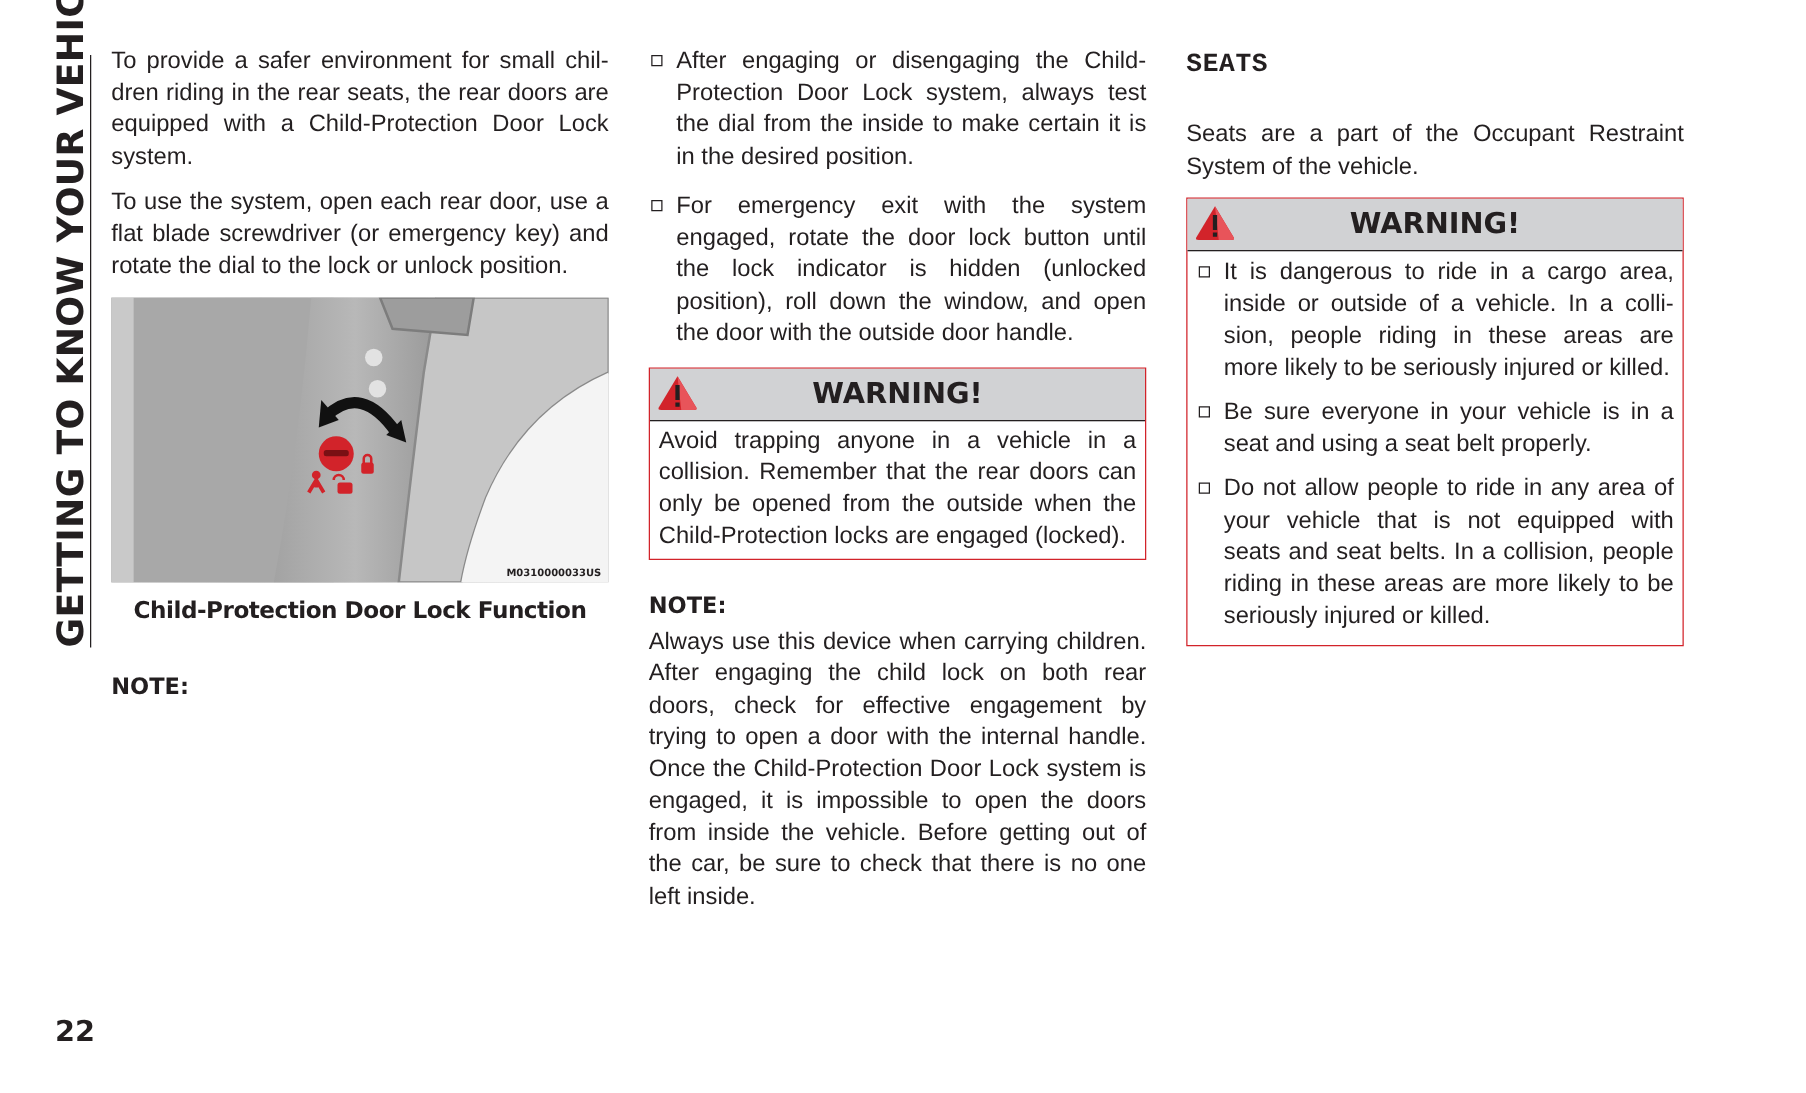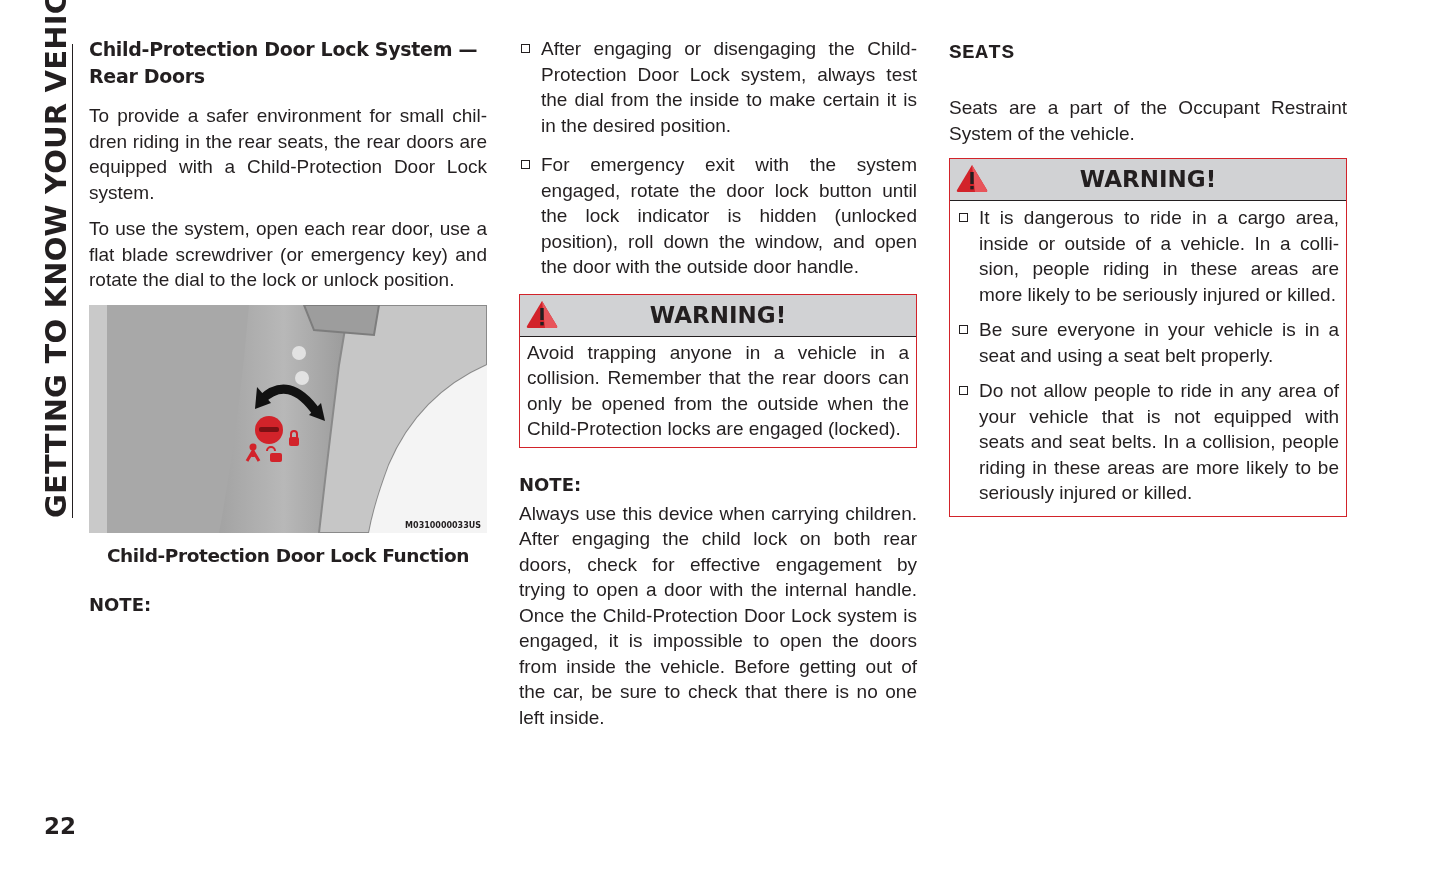--- a/index.html
+++ b/index.html
@@ -42,21 +42,21 @@
   .figure {
     width: 398px; height: 228px; margin-top: 12px; position: relative;
     background: linear-gradient(90deg, #bfbfbf 0%, #9c9c9c 30%, #a9a9a9 45%, #c4c4c4 60%, #d6d6d6 75%, #eaeaea 100%);
     overflow: hidden;
   }
   .fig-label {
     position: absolute; right: 6px; bottom: 3px;
     font-family: "DejaVu Sans", sans-serif; font-weight: bold; font-size: 8px; color: #231f20;
   }
   .caption {
-    text-align: center; font-weight: bold; font-size: 18.5px; margin: 12px 0 28px 0;
+    text-align: center; font-weight: bold; font-size: 18.5px; margin: 12px 0 40px 0;
     font-family: "DejaVu Sans", sans-serif; letter-spacing: -0.4px;
   }
   .note-head {
     font-weight: bold; font-size: 18px; margin: 0 0 14px 0;
     font-family: "DejaVu Sans", sans-serif;
   }
   .bullet {
     position: relative; padding-left: 22px; font-size: 19px; line-height: 25.5px;
     text-align: justify; margin: 0 0 14px 0;
   }
@@ -85,21 +85,20 @@
 </head>
 <body>
 
 <div class="side-tab">
   <div class="side-tab-text">GETTING TO KNOW YOUR VEHICLE</div>
 </div>
 
 <div class="page-number">22</div>
 
 <div class="col col1">
-  <div class="subhead">Child-Protection Door Lock System — Rear Doors</div>
   <p class="body">To provide a safer environment for small chil­dren riding in the rear seats, the rear doors are equipped with a Child-Protection Door Lock system.</p>
   <p class="body">To use the system, open each rear door, use a flat blade screwdriver (or emergency key) and rotate the dial to the lock or unlock position.</p>
 
   <div class="figure">
     <svg width="398" height="228" viewBox="0 0 398 228">
       <defs>
         <linearGradient id="pillar" x1="0" x2="1" y1="0" y2="0">
           <stop offset="0" stop-color="#a3a3a3"></stop>
           <stop offset="0.5" stop-color="#b8b8b8"></stop>
           <stop offset="1" stop-color="#9a9a9a"></stop>

